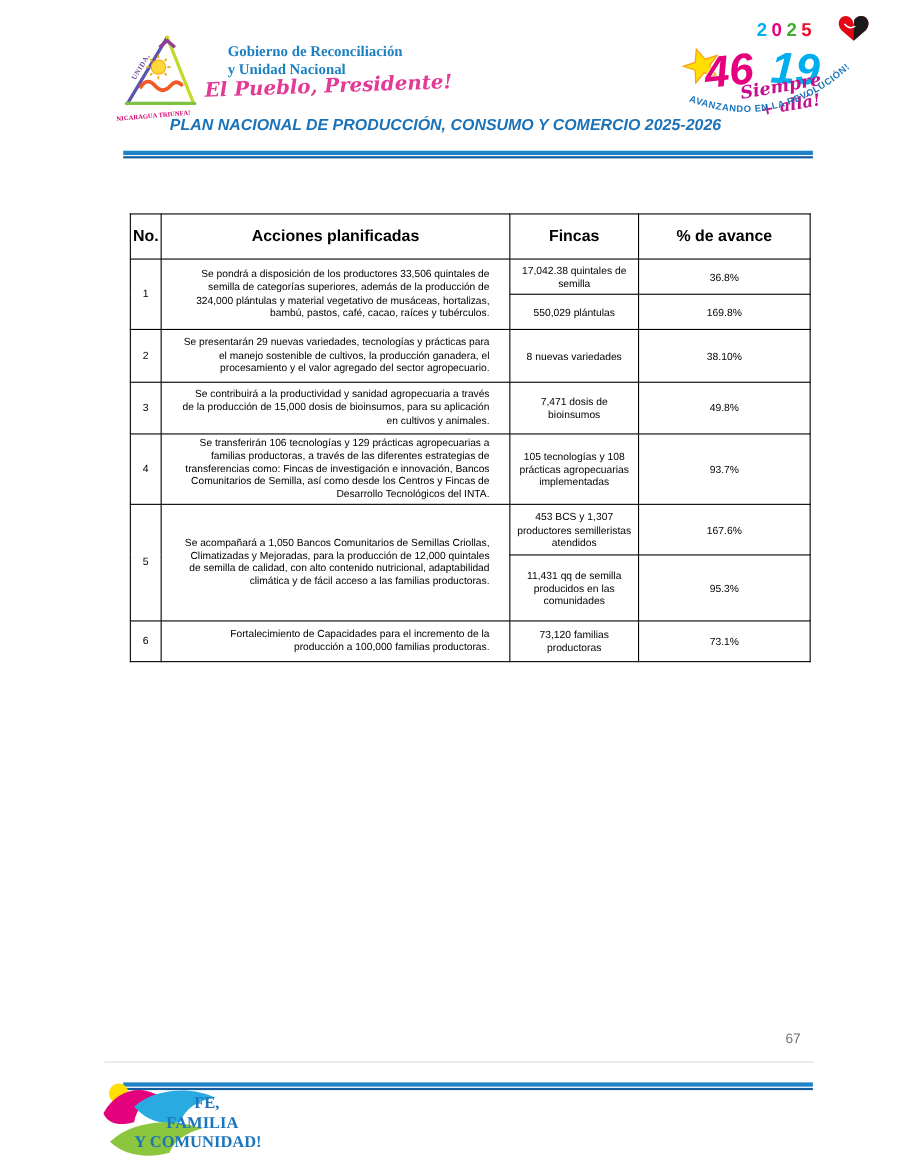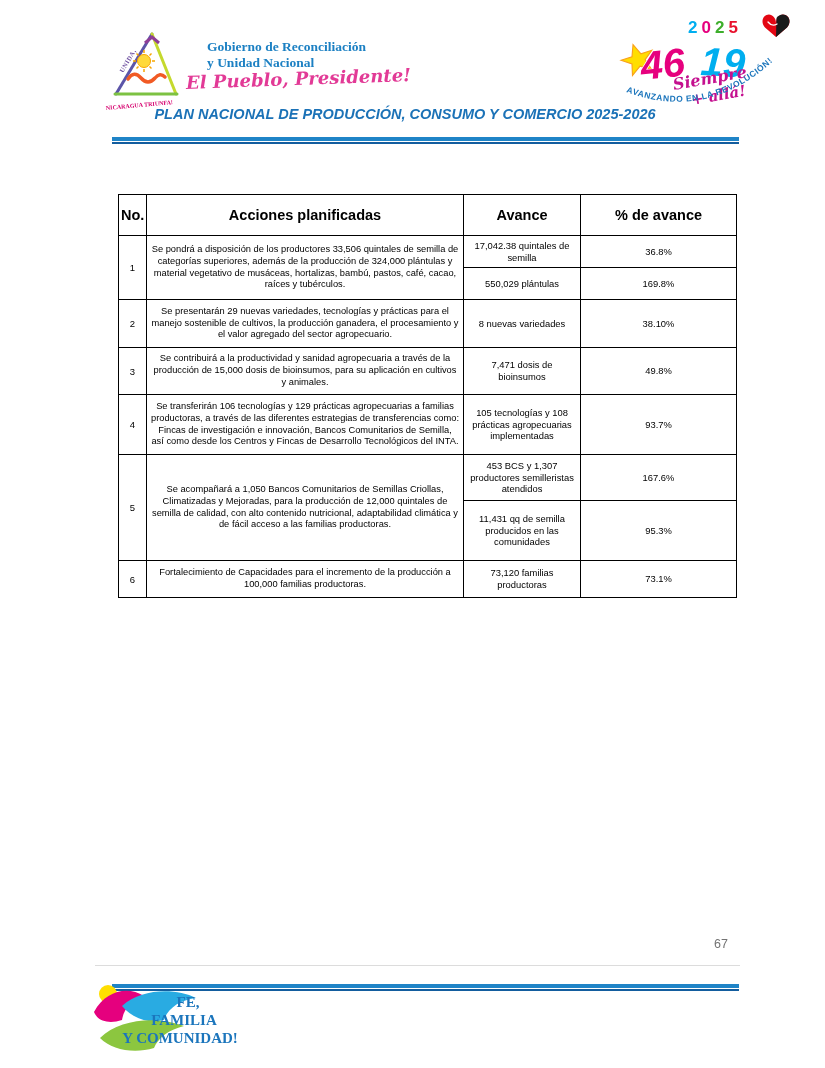--- a/index.html
+++ b/index.html
@@ -23,21 +23,21 @@
   .rule-top{top:137px;}
   .rule-bottom{top:984px;}
   
   .table-title{position:absolute;left:118px;top:161px;width:618px;text-align:center;
                font-size:15px;font-weight:bold;color:#000;}
   table.main-table{position:absolute;left:118px;top:194px;width:618px;
                    border-collapse:collapse;table-layout:fixed;border:1.5px solid #000;}
   table.main-table th,table.main-table td{border:1px solid #000;overflow:hidden;}
   table.main-table th{font-size:14.5px;font-weight:bold;text-align:center;vertical-align:middle;padding:12px 2px;}
   td.no{font-size:9.5px;text-align:center;vertical-align:middle;}
-  td.action{font-size:9.3px;line-height:11.8px;text-align:center;vertical-align:middle;padding:2px 4px;}
+  td.action{font-size:9.3px;line-height:11.8px;text-align:right;vertical-align:middle;padding:2px 18px;}
   td.center{font-size:9.4px;line-height:11.6px;text-align:center;vertical-align:middle;padding:1px 5px;}
   
   .page-number{position:absolute;left:714px;top:937px;font-size:12.5px;color:#737373;}
   .footer-faint-rule{position:absolute;left:95px;top:965px;width:645px;height:1px;background:#DCDCDC;}
   .community{position:absolute;left:92px;top:980px;width:200px;height:84px;}
 </style>
 </head>
 <body>
 
 <div class="page">
@@ -101,21 +101,21 @@
     <colgroup>
       <col style="width:28px">
         <col style="width:317px">
         <col style="width:117px">
         <col style="width:156px">
     </colgroup>
     <thead>
       <tr style="height:36px">
         <th>No.</th>
         <th>Acciones planificadas</th>
-        <th>Avance</th>
+        <th>Fincas</th>
         <th>% de avance</th>
       </tr>
     </thead>
     <tbody>
 
       <tr style="height:32px">
         <td class="no" rowspan="2">1</td>
         <td class="action" rowspan="2">Se pondrá a disposición de los productores 33,506 quintales de semilla de categorías superiores, además de la producción de 324,000 plántulas y material vegetativo de musáceas, hortalizas, bambú, pastos, café, cacao, raíces y tubérculos.</td>
         <td class="center">17,042.38 quintales  de semilla</td>
         <td class="center">36.8%</td>

